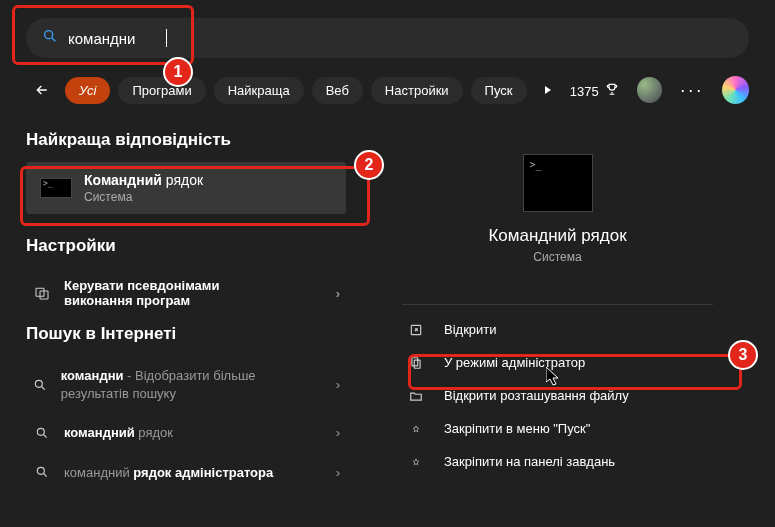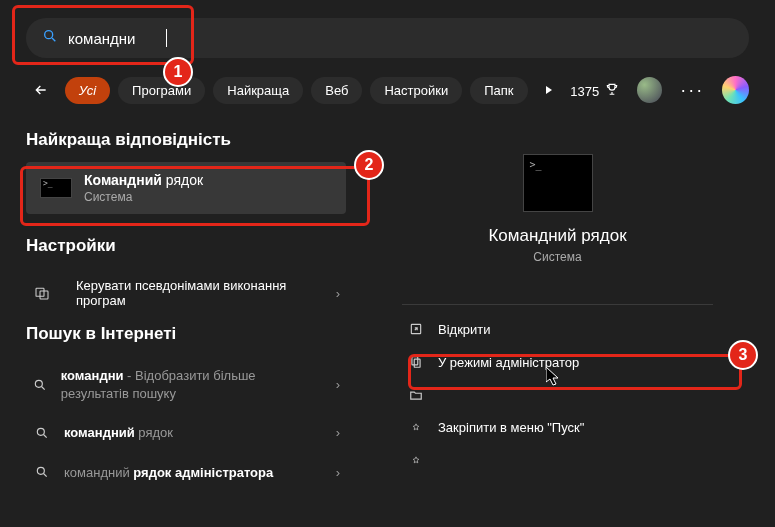--- a/index.html
+++ b/index.html
@@ -85,23 +85,24 @@
   .app-thumb::before {
     content: '>_'; position: absolute; top: 0; left: 2px;
     color: #aaa; font-size: 8px; font-family: monospace;
   }
   .bm-title { font-size: 14px; }
   .bm-title b { font-weight: 600; }
   .bm-sub { font-size: 12px; color: #aaa; margin-top: 2px; }
 
   .settings-section { margin-top: 22px; }
   .setting-item {
-    display: flex; align-items: center; gap: 24px;
+    display: flex; align-items: center; gap: 12px;
     padding: 10px 6px; cursor: pointer; font-size: 13px;
     position: relative;
+    font-weight: bold;
   }
   .setting-item .chev { margin-left: auto; color: #999; }
   .setting-icon { width: 20px; display: flex; justify-content: center; }
 
   .internet-section { }
   .net-item {
     display: flex; align-items: center; gap: 12px;
     padding: 11px 6px; cursor: pointer; font-size: 13px;
     position: relative;
   }
@@ -117,21 +118,21 @@
   .detail-icon-wrap::before {
     content: '>_'; position: absolute; top: 4px; left: 6px;
     color: #aaa; font-size: 10px; font-family: monospace;
   }
   .detail-title { text-align: center; font-size: 17px; }
   .detail-sub { text-align: center; font-size: 12px; color: #aaa; margin-top: 4px; }
 
   .detail-hr { height: 1px; background: #3a3a3a; margin: 40px 36px 8px 36px; }
 
   .action {
-    display: flex; align-items: flex-start; gap: 14px;
+    display: flex; align-items: flex-end; gap: 20px;
     padding: 9px 10px; margin: 0 32px; font-size: 13px;
     cursor: pointer; border-radius: 3px; position: relative;
   }
   .action-icon { width: 16px; display: flex; justify-content: center; color: #ccc; }
 
   
   .hl {
     position: absolute; border: 3px solid #e32619; border-radius: 6px;
     pointer-events: none;
   }
@@ -171,21 +172,21 @@
   <div class="back-btn">
     <svg width="16" height="16" viewBox="0 0 24 24" fill="none" stroke="#fff" stroke-width="2">
         <path d="M19 12H5M11 6l-6 6 6 6"></path>
       </svg>
   </div>
   <div class="pill active">Усі</div>
   <div class="pill">Програми</div>
   <div class="pill">Найкраща</div>
   <div class="pill">Веб</div>
   <div class="pill">Настройки</div>
-  <div class="pill">Папк</div>
+  <div class="pill">Пуск</div>
   <div class="filter-more">
     <svg width="10" height="10" viewBox="0 0 10 10" fill="#fff">
         <polygon points="2,1 8,5 2,9"></polygon>
       </svg>
   </div>
   <div class="reward">
     <span>1375</span>
     <span class="trophy-icon">
       <svg viewBox="0 0 24 24" fill="none" stroke="#fff" stroke-width="2">
           <path d="M8 21h8M12 17v4M7 4h10v5a5 5 0 01-10 0V4zM7 6H4v1a3 3 0 003 3M17 6h3v1a3 3 0 01-3 3"></path>
@@ -296,37 +297,39 @@
       </div>
       <span>У режимі адміністратор</span>
     </div>
 
     <div class="action">
       <div class="action-icon">
         <svg width="14" height="14" viewBox="0 0 24 24" fill="none" stroke="#ccc" stroke-width="2">
             <path d="M3 7h6l2 2h10v10H3z"></path>
           </svg>
       </div>
+      <span>Відкрити розташування файлу</span>
     </div>
 
     <div class="action">
       <div class="action-icon">
         <svg width="14" height="14" viewBox="0 0 24 24" fill="none" stroke="#ccc" stroke-width="2">
             <path d="M12 3l3 6 5 1-4 4 1 6-5-3-5 3 1-6-4-4 5-1z" transform="scale(0.6) translate(8,8)"></path>
           </svg>
       </div>
       <span>Закріпити в меню "Пуск"</span>
     </div>
 
     <div class="action">
       <div class="action-icon">
         <svg width="14" height="14" viewBox="0 0 24 24" fill="none" stroke="#ccc" stroke-width="2">
             <path d="M12 3l3 6 5 1-4 4 1 6-5-3-5 3 1-6-4-4 5-1z" transform="scale(0.6) translate(8,8)"></path>
           </svg>
       </div>
+      <span>Закріпити на панелі завдань</span>
     </div>
   </div>
 </div>
 
 <div class="hl hl1"></div>
 <div class="hl hl2"></div>
 <div class="hl hl3"></div>
 <div class="badge b1">1</div>
 <div class="badge b2">2</div>
 <div class="badge b3">3</div>

